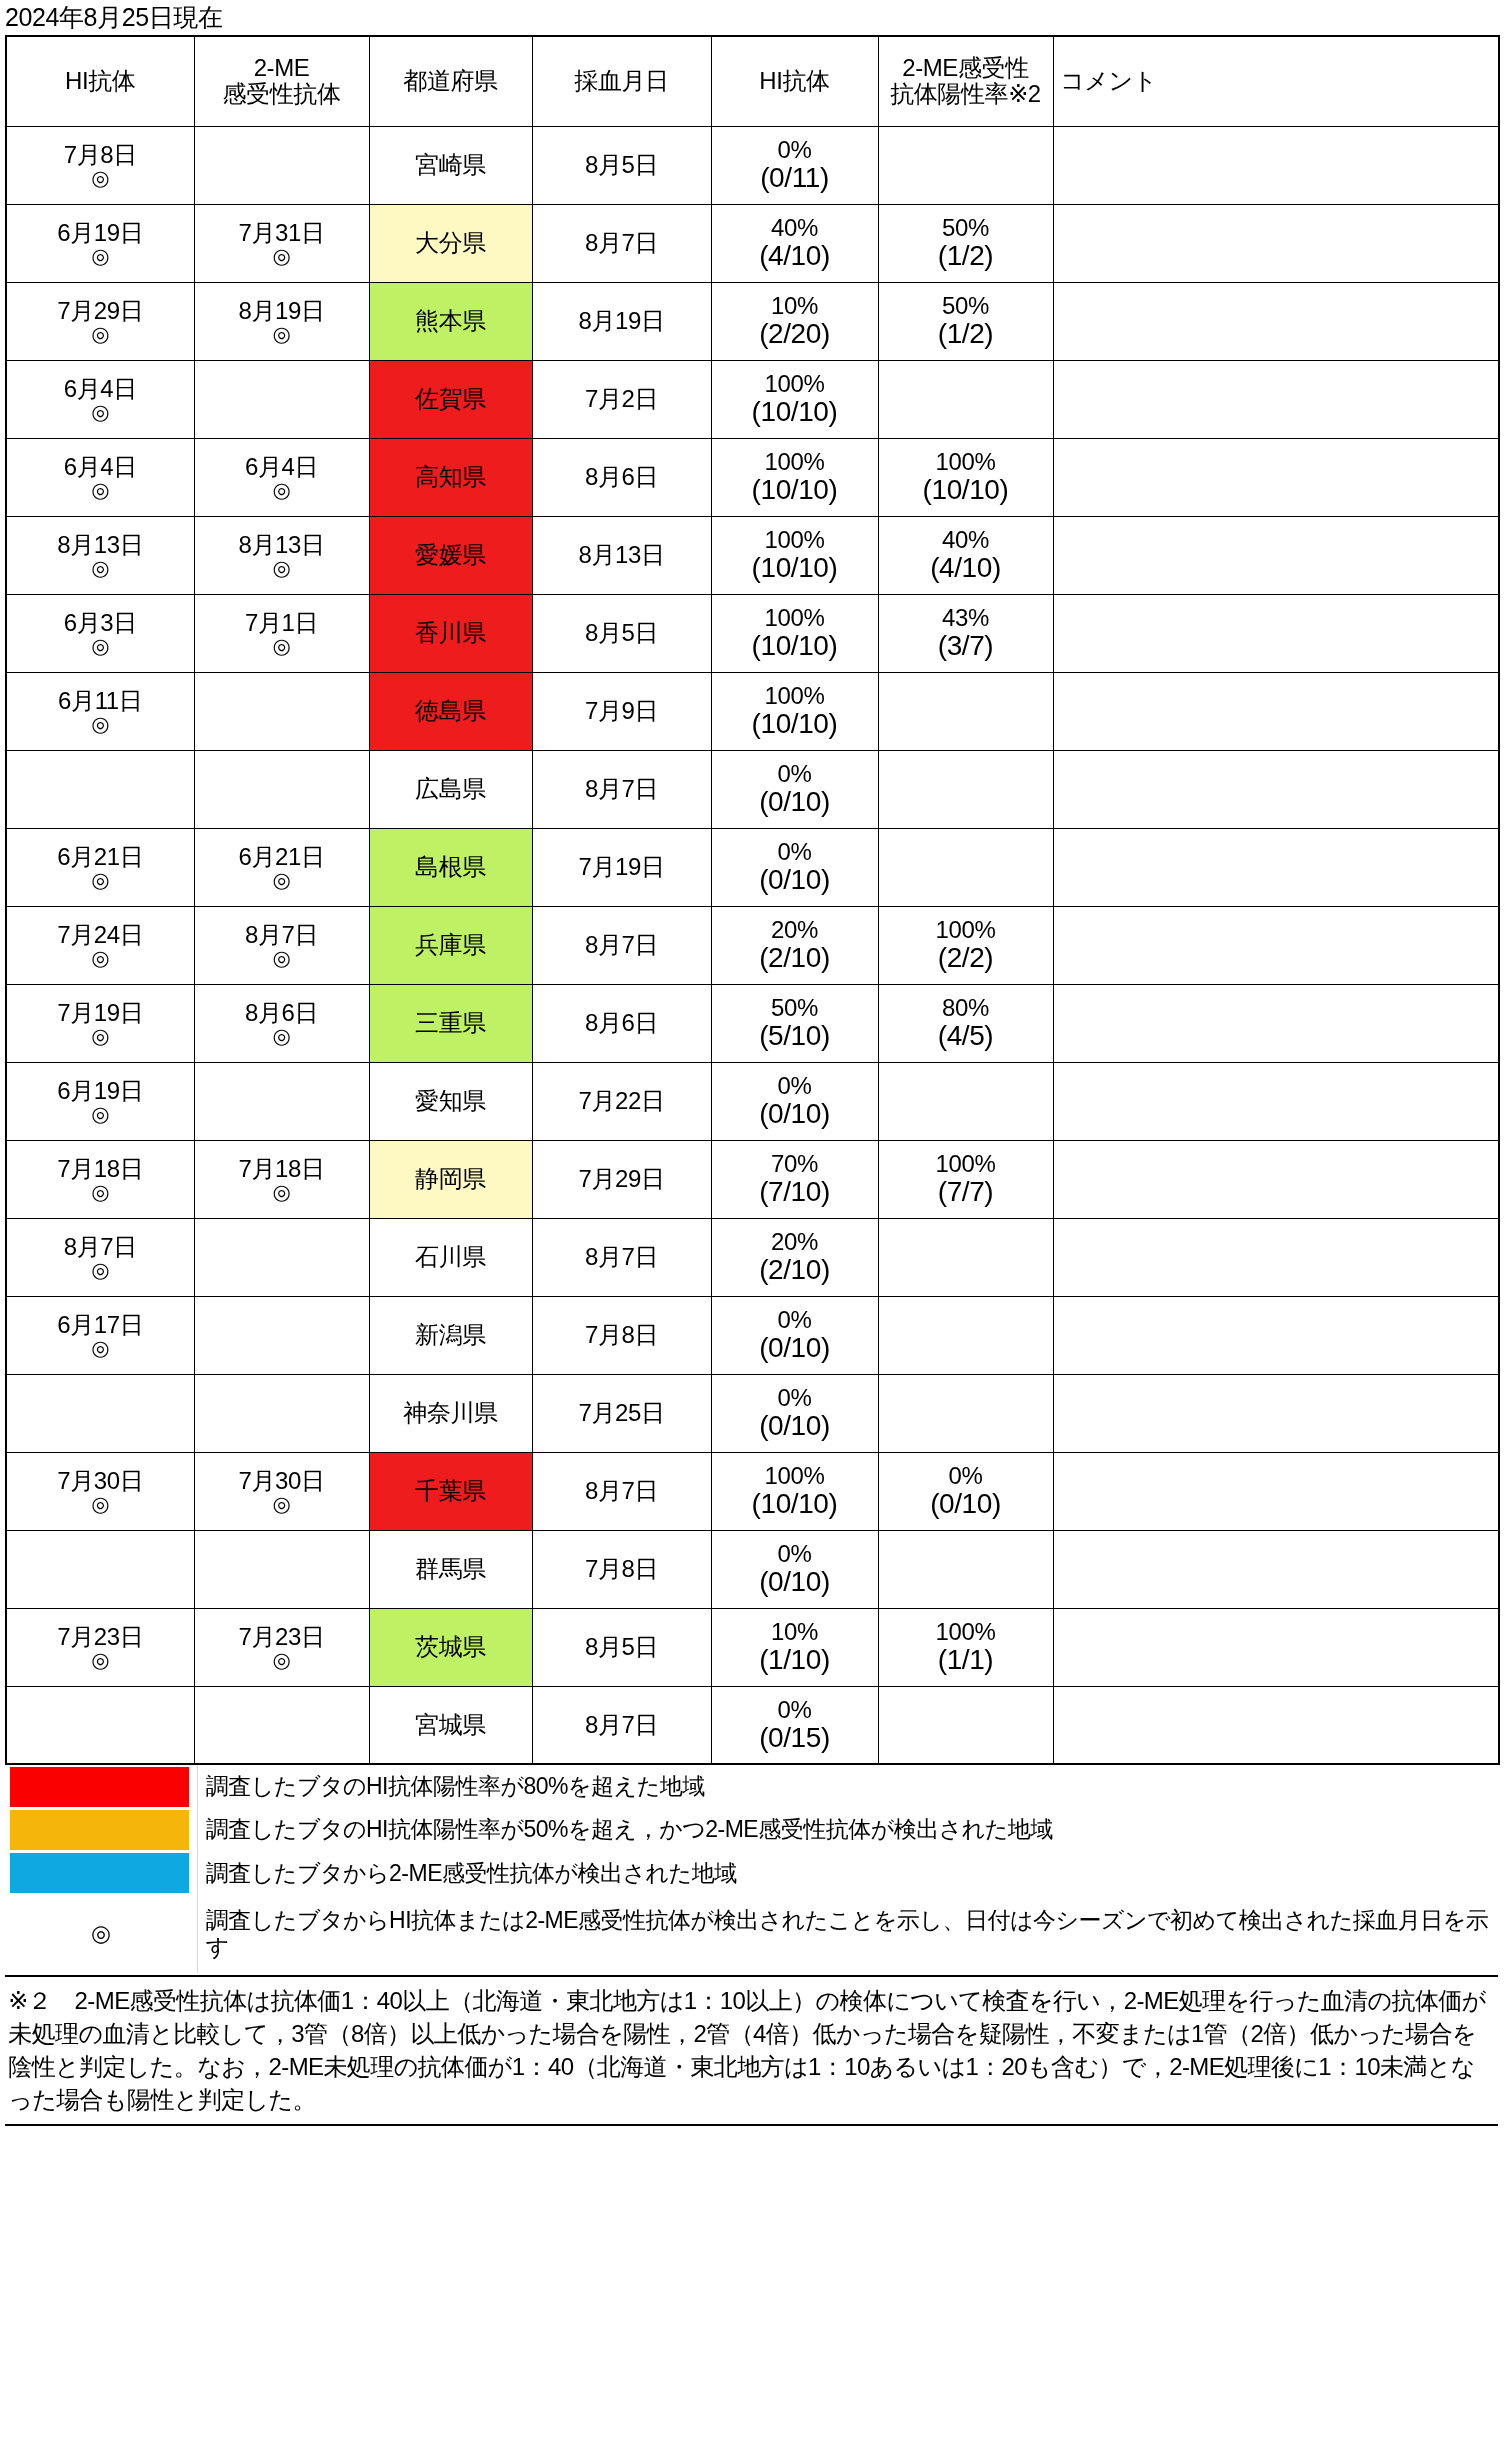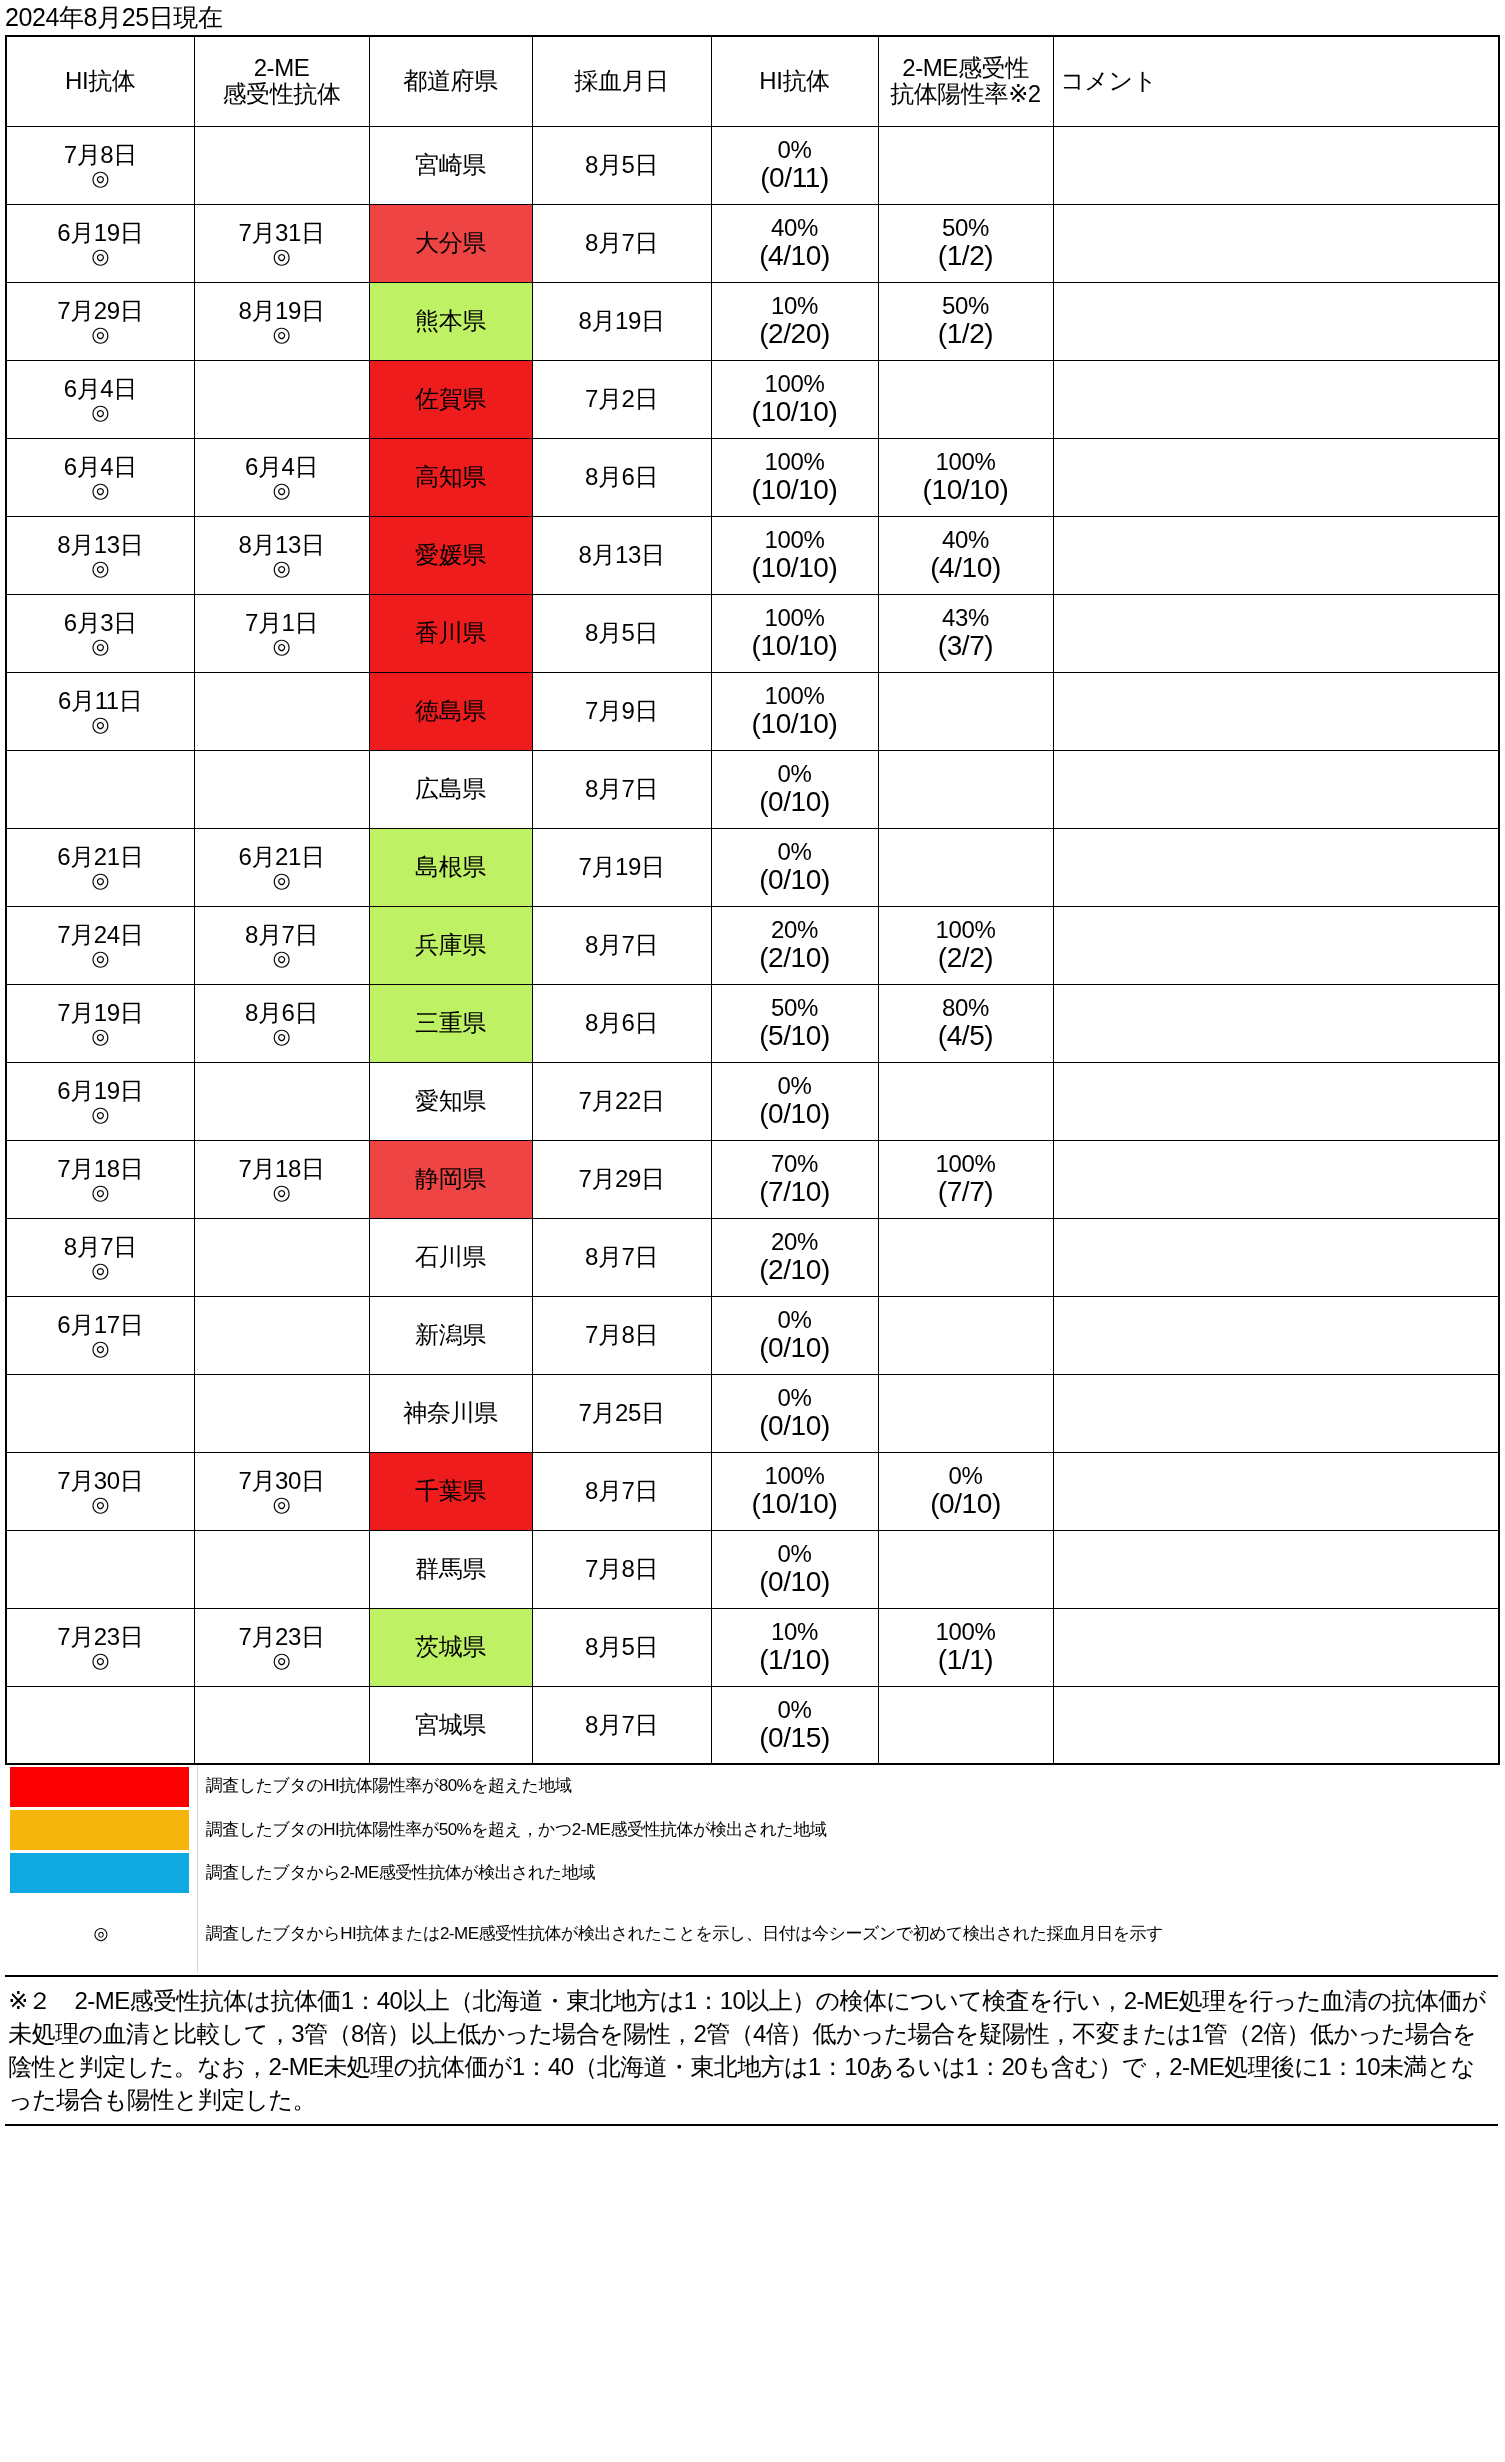--- a/index.html
+++ b/index.html
@@ -51,41 +51,41 @@
   .col-hi-date   { width: 188px; }
   .col-me-date   { width: 175px; }
   .col-pref      { width: 163px; }
   .col-sample    { width: 179px; }
   .col-hi-rate   { width: 167px; }
   .col-me-rate   { width: 175px; }
   .col-comment   { width: 446px; }
 
   .pref-cell { font-size: 25px; }
   .pref-cell.red    { background: #ee1c1c; }
-  .pref-cell.orange { background: #ef4444; }
+  .pref-cell.orange { background: #fef9c3; }
   .pref-cell.blue   { background: #bef264; }
   .pref-cell.white  { background: #ffffff; }
 
   .date-main { display: block; }
   .mark { display: block; font-size: 21px; line-height: 1.0; margin-top: -1.7px;}
   .rate-top { display: block; }
   .rate-bottom { display: block; font-size: 28px; }
   .comment-cell { background:#fff; }
 
   
   table.legend {
     border-collapse: collapse;
     table-layout: fixed;
     width: 1493px;
     margin-left: 5px;
     margin-top: 0px;
   }
   table.legend td {
     vertical-align: middle;
-    font-size: 17px;
+    font-size: 23px;
     line-height: 1.2;
     letter-spacing: -0.5px;
     border: 0;
   }
   .swatch-cell { width: 192px; padding: 0; }
   .swatch {
     width: 179px;
     height: 40px;
     margin: 1.7px 0 1.7px 5px;
   }

